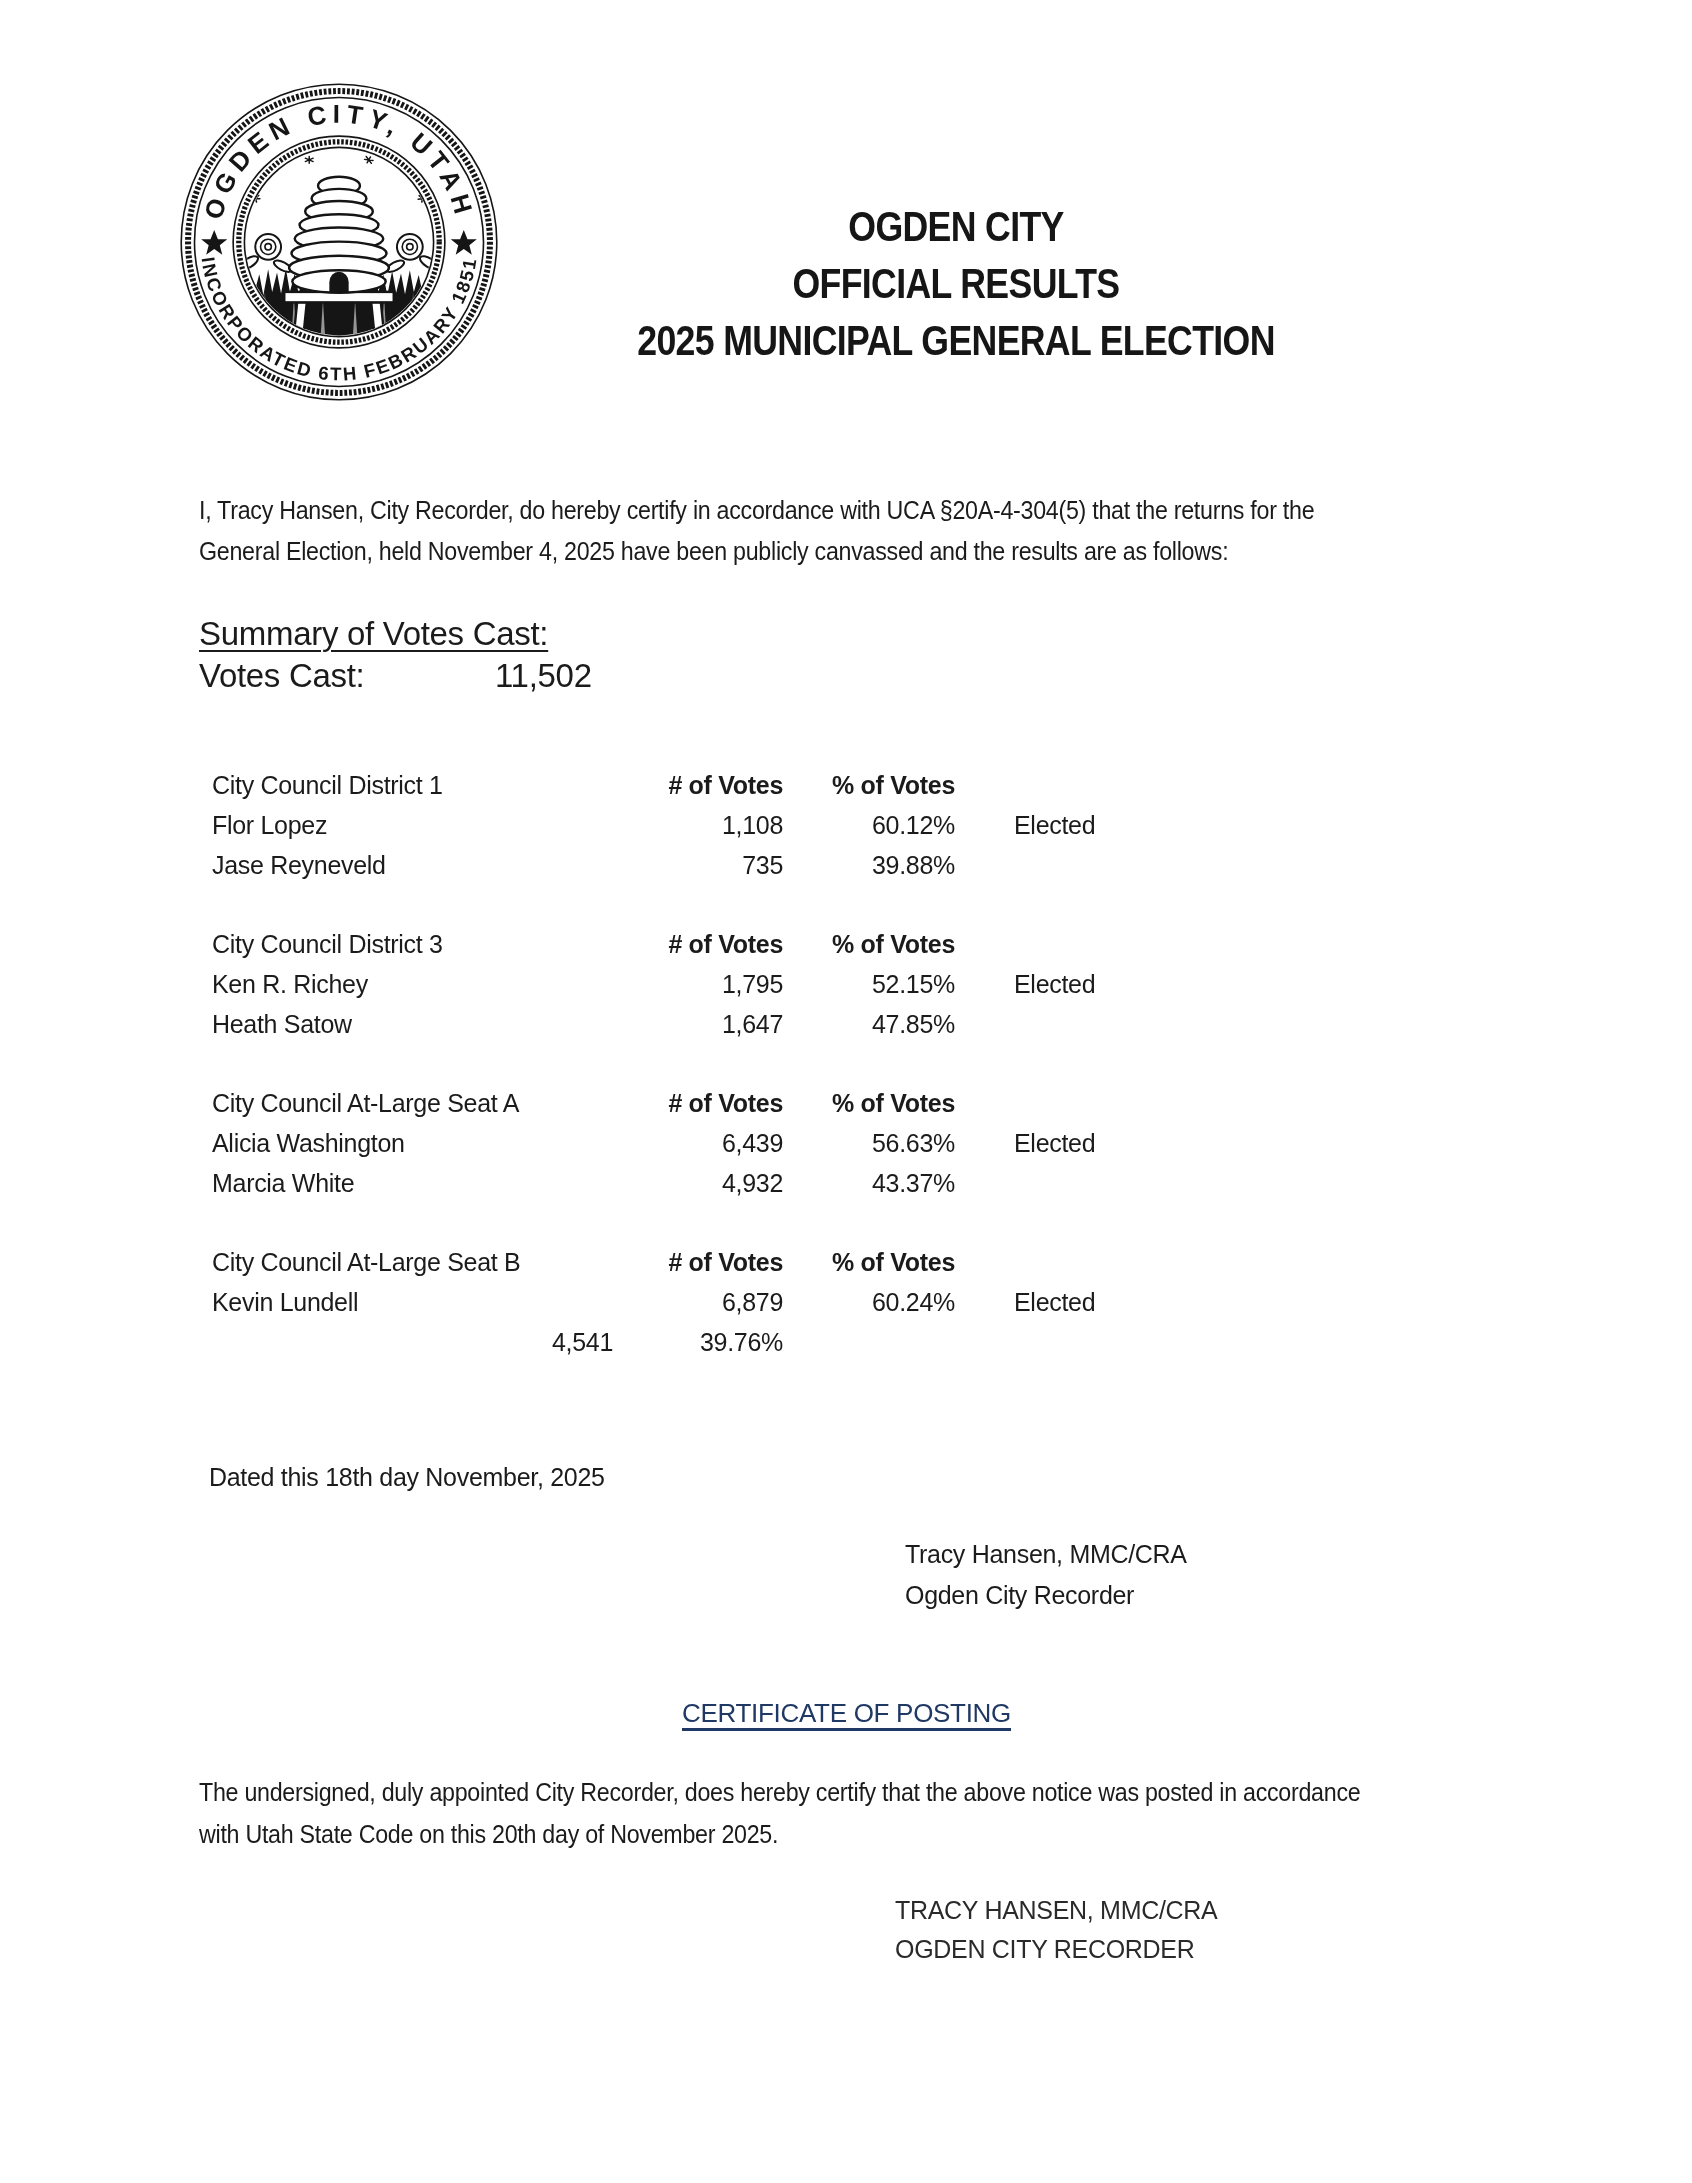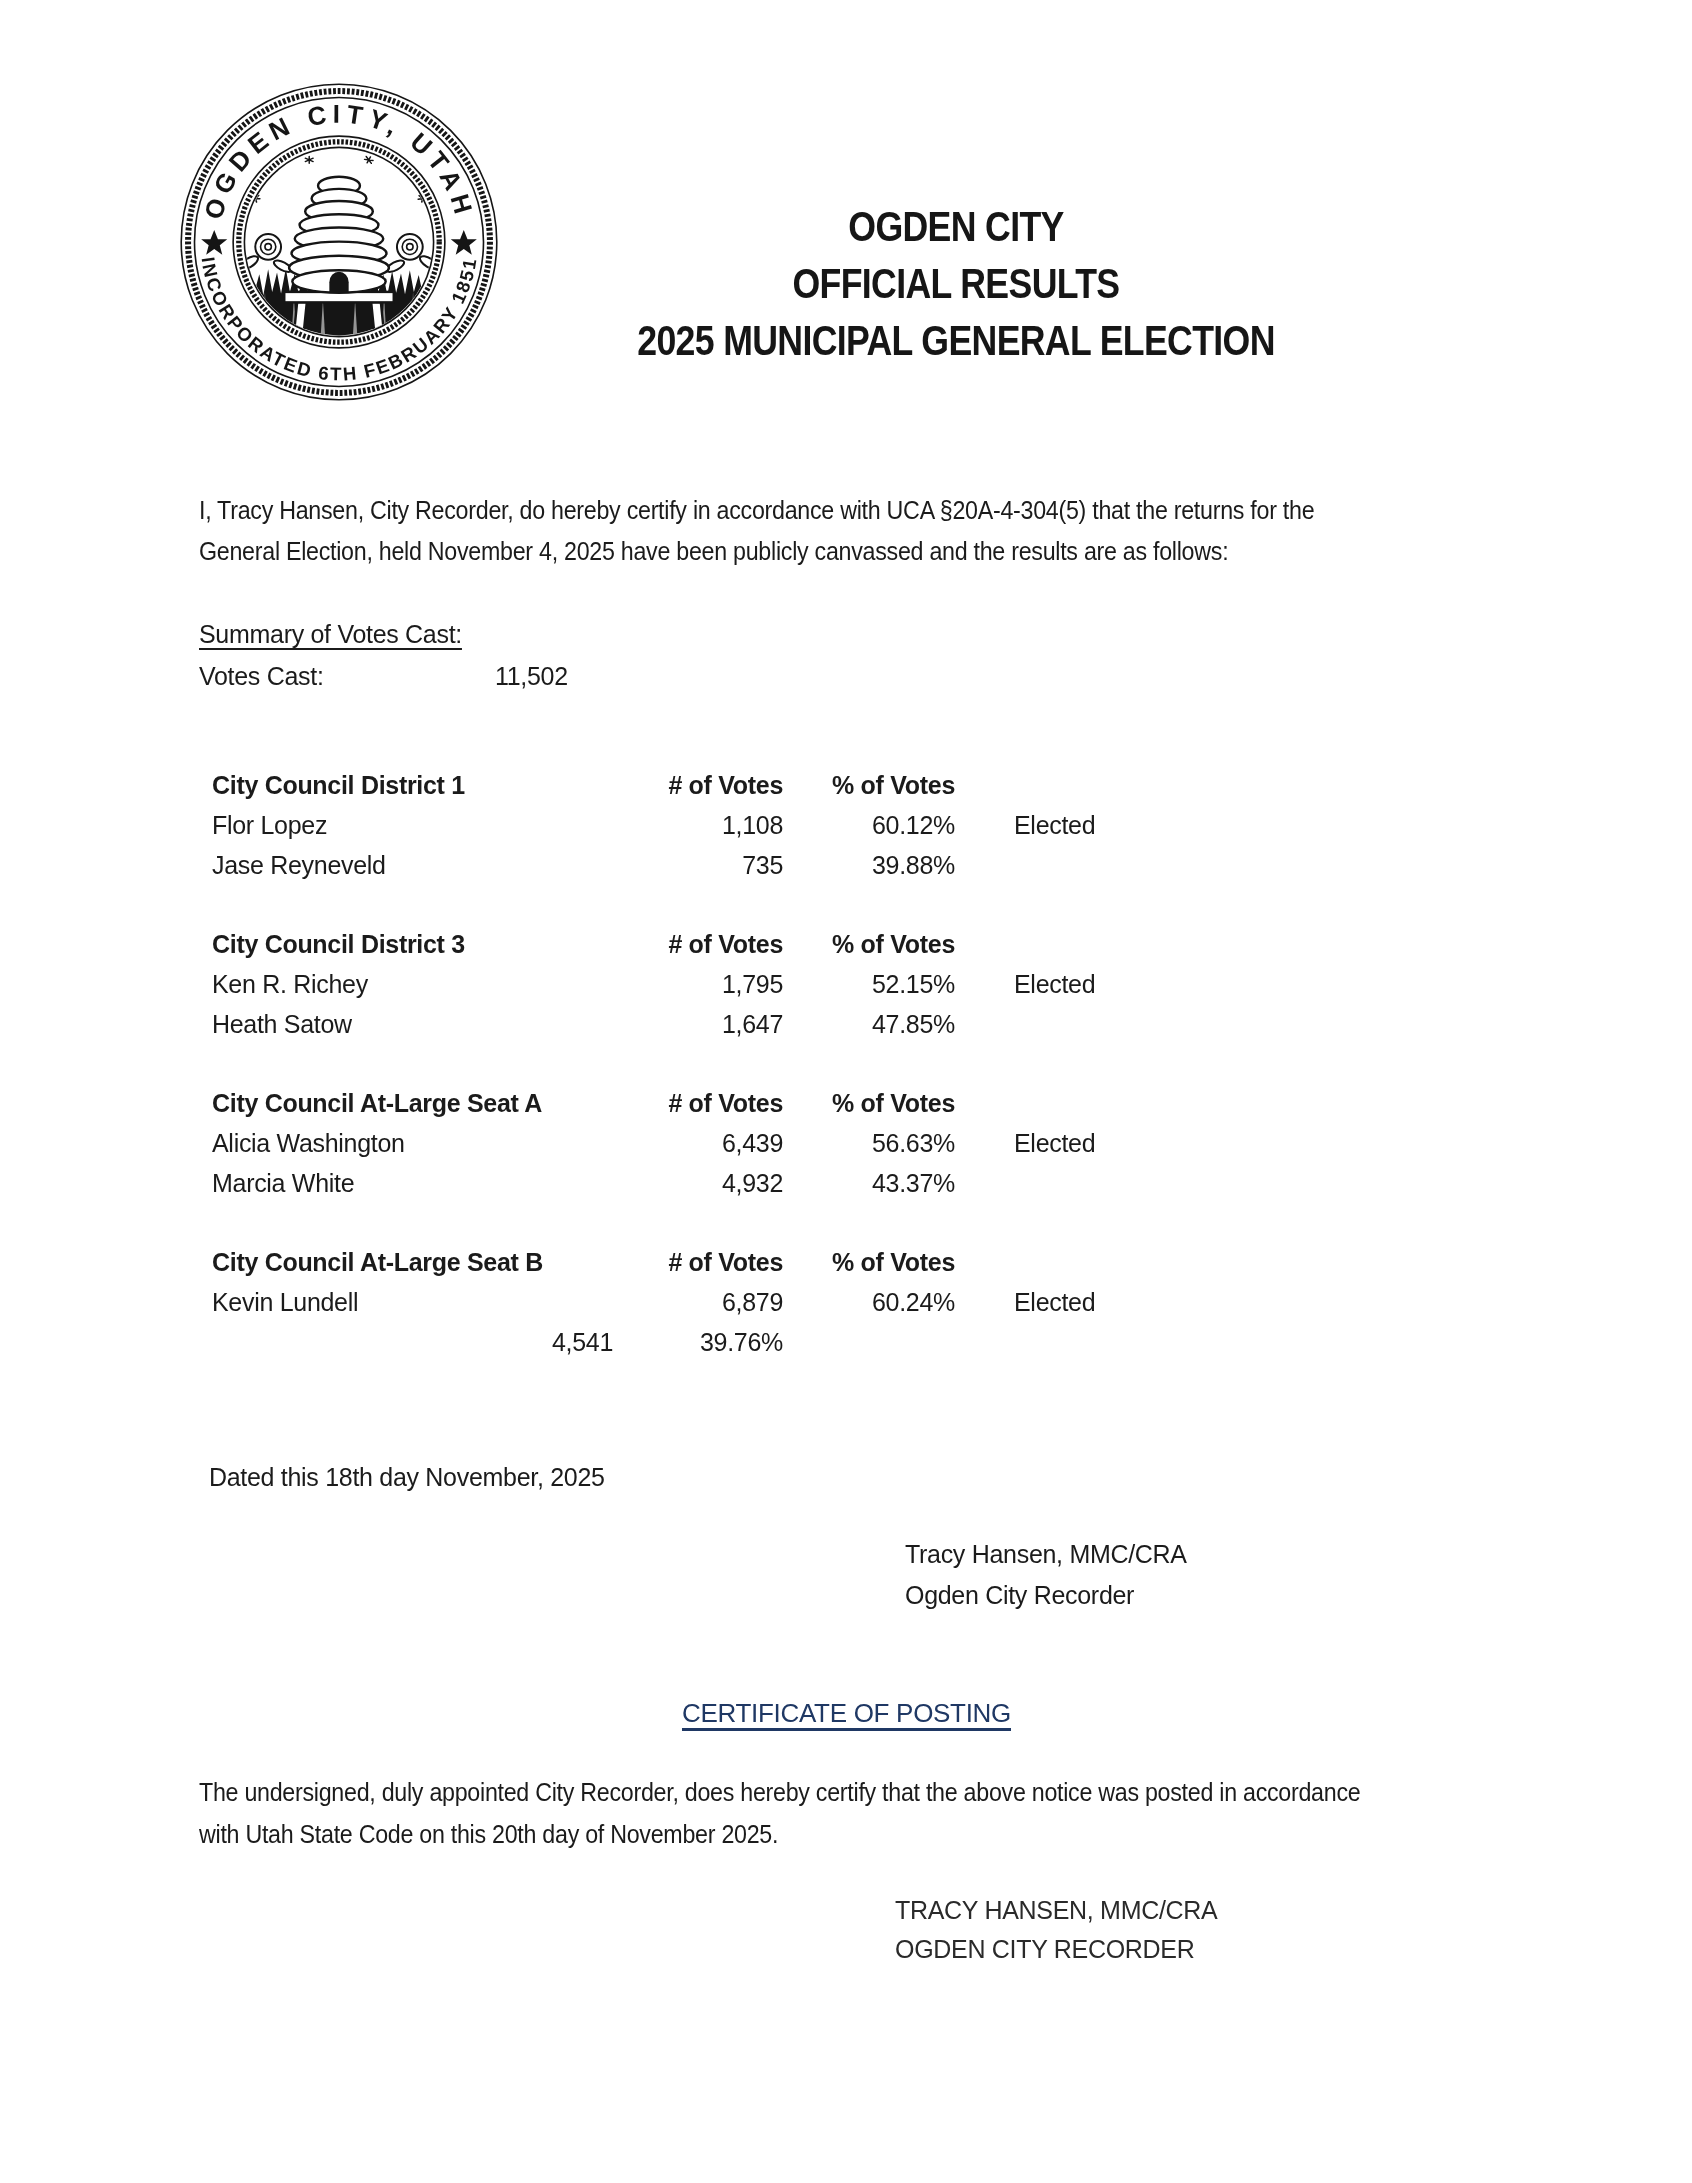--- a/index.html
+++ b/index.html
@@ -29,37 +29,37 @@
     color:#161616;
   }
 
   
   .para { font-size:25px; line-height:41px; }
   .cond { transform:scaleX(0.93); transform-origin:0 0; }
   .line { white-space:nowrap; }
   .cert-para { left:199px; top:490px; width:1394px; }
 
   
-  .summary { left:199px; top:613px; font-size:25px; line-height:42px; }
+  .summary { left:199px; top:613px; font-size:33px; line-height:42px; }
   .summary-heading {
     text-decoration:underline;
     text-decoration-thickness:2.1px;
     text-underline-offset:5px;
   }
   .sum-label { display:inline-block; width:296px; }
 
   
   .contests { left:212px; top:765px; font-size:25px; }
   .contest {
     display:grid;
     grid-template-columns:401px 170px 172px 59px 168px;
     margin-bottom:39px;
   }
   .contest .cell { line-height:40px; white-space:nowrap; }
-  .c-title { font-weight:bold; }
+  .c-title { font-weight:normal; }
   .c-votes-h, .c-pct-h { font-weight:bold; text-align:right; }
   .c-votes, .c-pct { text-align:right; }
   .c-status { text-align:left; }
 
   
   .dated { left:209px; top:1457px; font-size:25px; line-height:40px; }
   .sig1 { left:905px; top:1534px; font-size:25px; line-height:41px; }
 
   
   .posting-heading {

